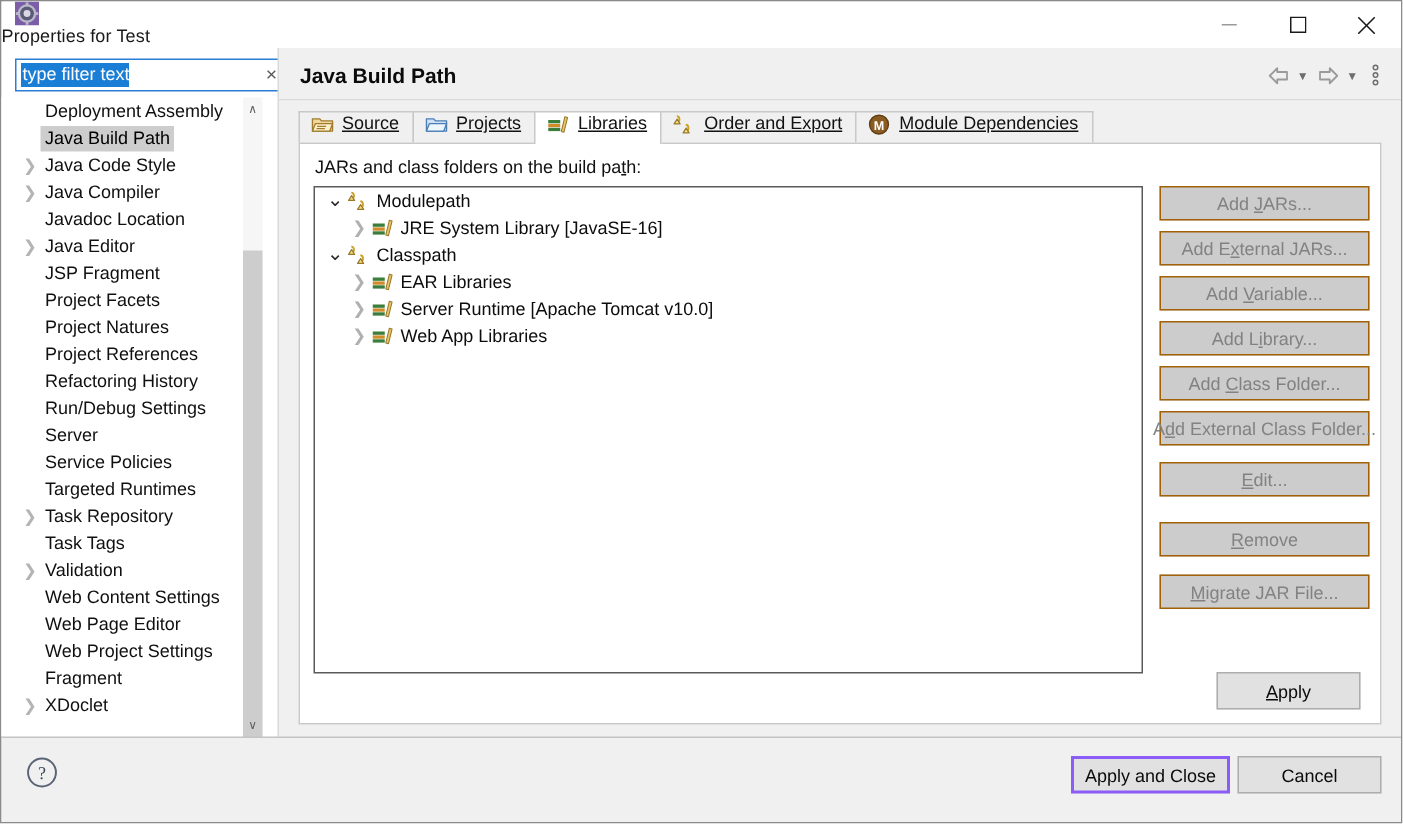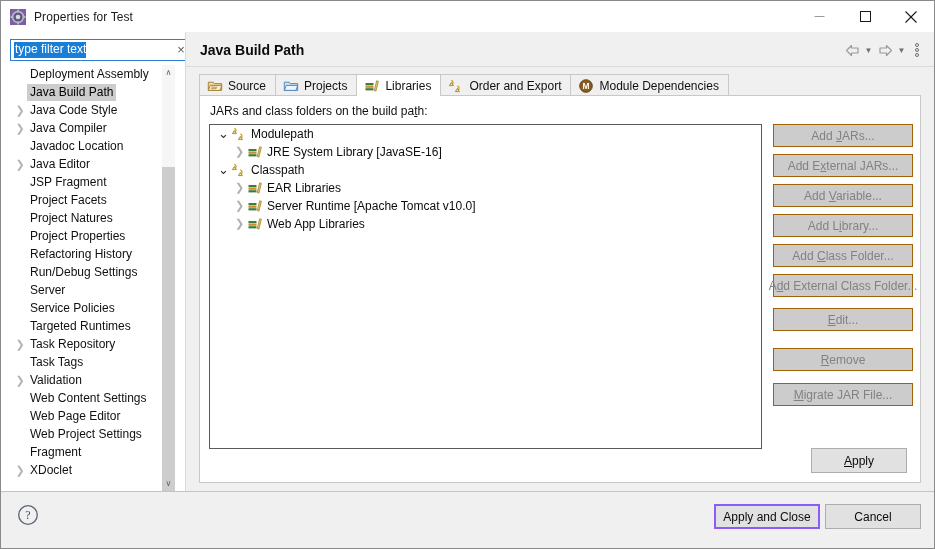--- a/index.html
+++ b/index.html
@@ -20,21 +20,21 @@
     border: 1px solid #8a8a8a;
   }
 
   
   .titlebar {
     position: absolute;
     top: 0; left: 0;
     width: 933px; height: 31px;
     background: #ffffff;
     display: flex;
-    align-items: center;
+    flex-direction: column;
   }
   .title-icon {
     width: 16px; height: 16px;
     margin-left: 9px; margin-right: 8px;
     position: relative;
     flex: 0 0 auto;
   }
   .title-text {
     font-size: 12px;
     color: #1a1a1a;
@@ -228,29 +228,30 @@
   .tabbar {
     position: absolute;
     left: 13px; top: 7px;
     width: 722px; height: 22px;
     display: flex;
     align-items: flex-end;
   }
   .tab {
     height: 22px;
     display: flex;
-    align-items: center;
+    align-items: flex-start;
     padding: 0 9px 0 7px;
     font-size: 12px;
     color: #111111;
     background: #f0f0f0;
     border: 1px solid #c8c8c8;
     border-bottom: none;
     margin-right: -1px;
     white-space: nowrap;
+    text-decoration: underline;
   }
   .tab.active {
     background: #ffffff;
     border-color: #c8c8c8;
     position: relative;
     z-index: 3;
   }
   .tab .ticon {
     width: 16px; height: 16px;
     margin-right: 5px;
@@ -467,21 +468,21 @@
           <div class="tree-row">
             <span class="twisty empty"></span>
             <span class="lbl">Project Facets</span>
           </div>
           <div class="tree-row">
             <span class="twisty empty"></span>
             <span class="lbl">Project Natures</span>
           </div>
           <div class="tree-row">
             <span class="twisty empty"></span>
-            <span class="lbl">Project Properties</span>
+            <span class="lbl">Project References</span>
           </div>
           <div class="tree-row">
             <span class="twisty empty"></span>
             <span class="lbl">Refactoring History</span>
           </div>
           <div class="tree-row">
             <span class="twisty empty"></span>
             <span class="lbl">Run/Debug Settings</span>
           </div>
           <div class="tree-row">

